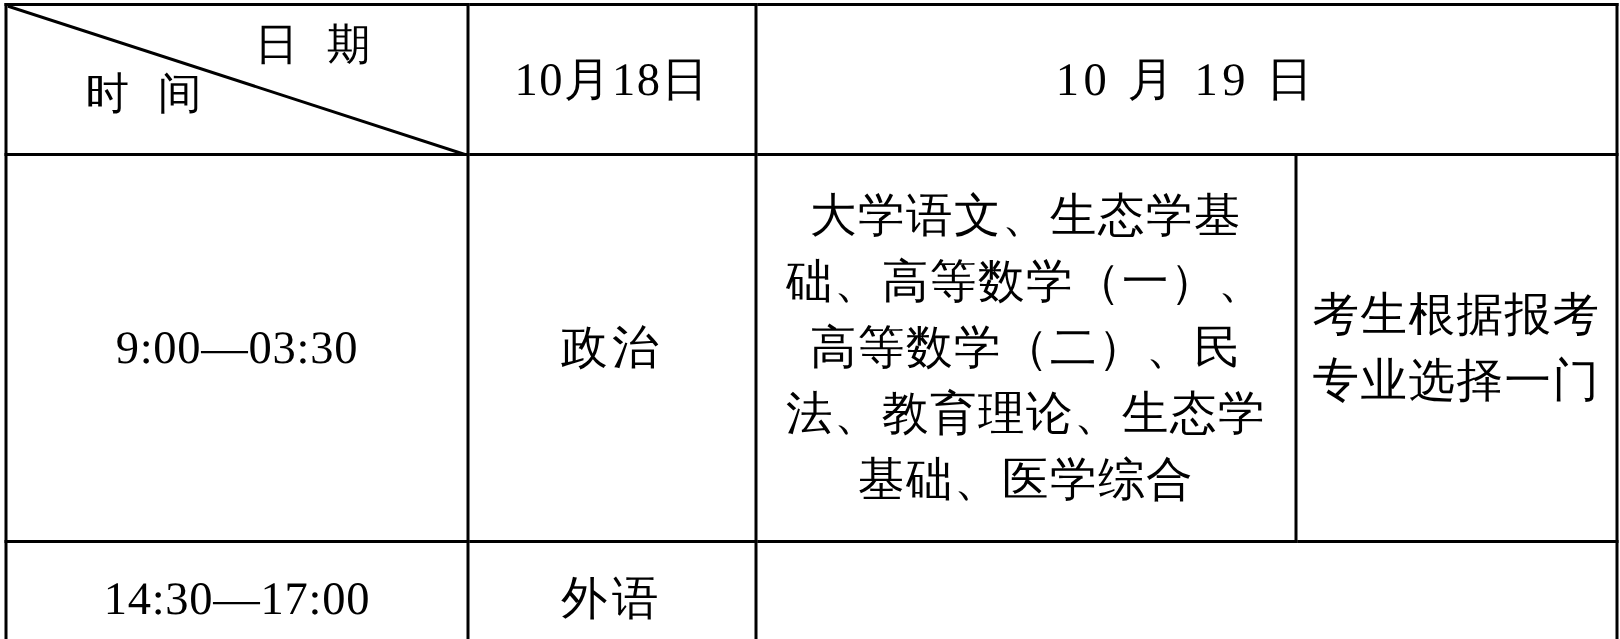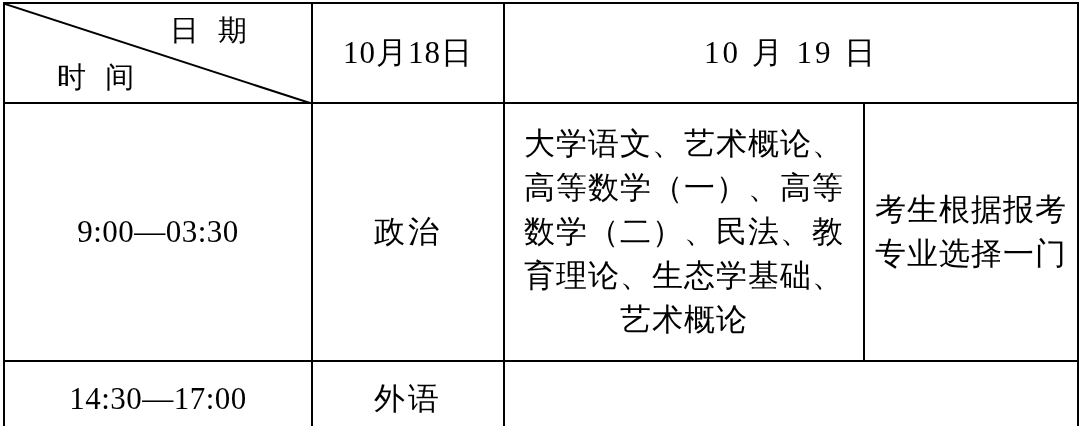--- a/index.html
+++ b/index.html
@@ -54,21 +54,21 @@
   }
   .corner .lbl-date {
     position: absolute;
     top: 6px;
     right: 58px;
     font-size: 29px;
     letter-spacing: 6px;
   }
   .corner .lbl-time {
     position: absolute;
-    bottom: 4px;
+    bottom: 18px;
     left: 52px;
     font-size: 29px;
     letter-spacing: 6px;
   }
   td.head-date {
     height: 100px;
     font-size: 31px;
     letter-spacing: 1px;
     margin-top: 11px;
   }
@@ -122,21 +122,21 @@
           </svg>
           <span class="lbl-date">日 期</span>
           <span class="lbl-time">时 间</span>
         </td>
         <td class="head-date">10月18日</td>
         <td class="head-date-wide" colspan="2">10 月 19 日</td>
       </tr>
       <tr class="r-morning">
         <td class="row-time">9:00—03:30</td>
         <td class="subject">政治</td>
-        <td class="courses">大学语文、艺术概论、高等数学（一）、高等数学（二）、民法、教育理论、生态学基础、艺术概论</td>
+        <td class="courses">大学语文、生态学基础、高等数学（一）、高等数学（二）、民法、教育理论、生态学基础、医学综合</td>
         <td class="choose">考生根据报考专业选择一门</td>
       </tr>
       <tr class="r-afternoon">
         <td class="row-time">14:30—17:00</td>
         <td class="subject">外语</td>
         <td class="empty" colspan="2"></td>
       </tr>
     </tbody>
   </table>
 </div>

